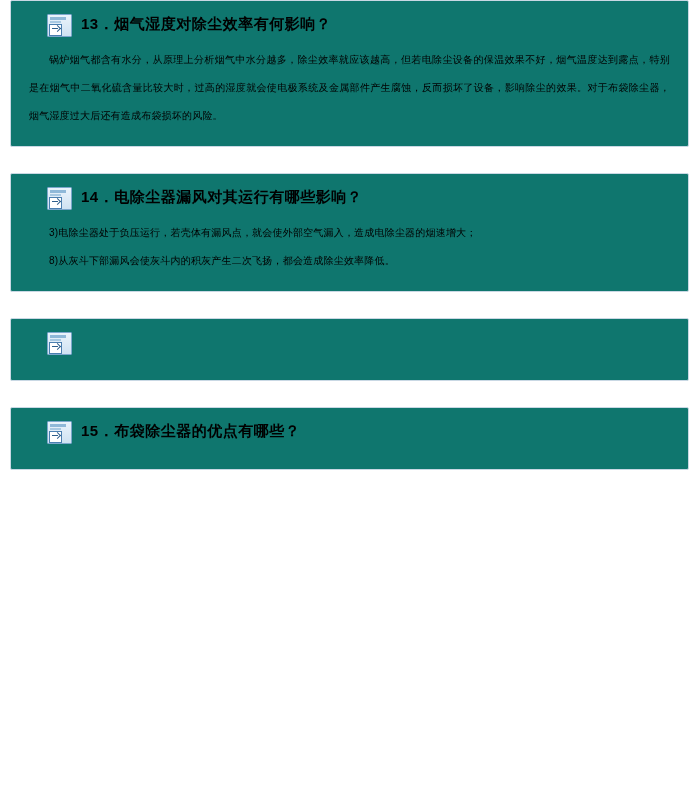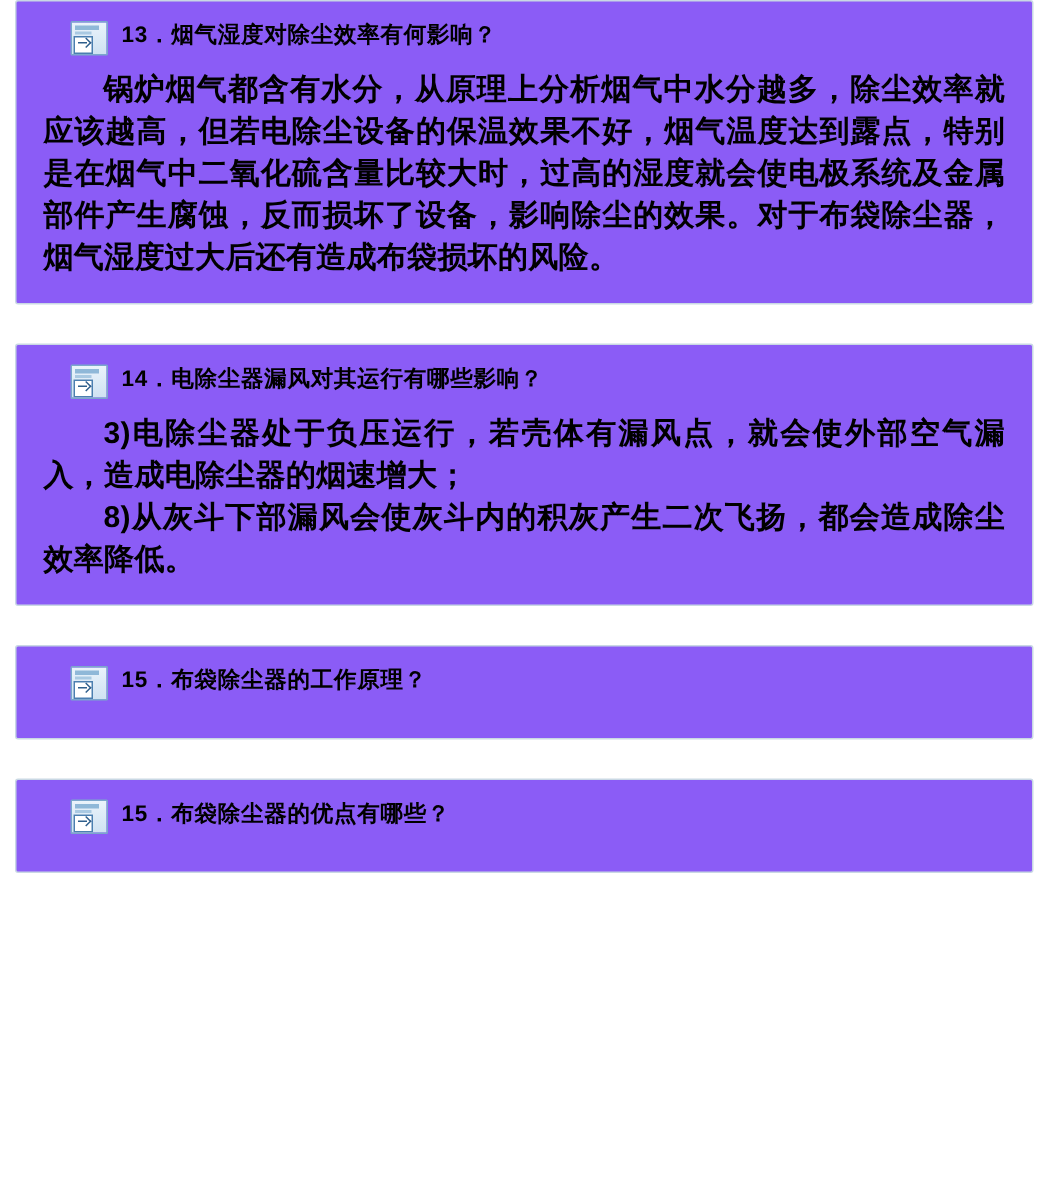--- a/index.html
+++ b/index.html
@@ -17,21 +17,21 @@
   .page {
     width: 699px;
     height: 790px;
     position: relative;
     box-sizing: border-box;
     padding: 0;
   }
   .qa-card {
     margin: 0 10px 26px 10px;
     border: 1px solid #c9d8e4;
-    background: #8b5cf6;
+    background: #0f766e;
     border-radius: 2px;
     box-sizing: border-box;
     padding: 12px 14px 16px 14px;
   }
   .qa-head {
     display: flex;
     align-items: flex-start;
     gap: 10px;
     padding-left: 22px;
     margin-bottom: 10px;
@@ -99,27 +99,26 @@
     transform: rotate(-45deg);
   }
   .qa-title {
     font-size: 15px;
     font-weight: bold;
     line-height: 22px;
     color: #000000;
     letter-spacing: 0.5px;
   }
   .qa-body {
-    font-size: 20px;
+    font-size: 10px;
     line-height: 28px;
     color: #000000;
     padding: 0 4px 0 4px;
     text-align: justify;
     letter-spacing: 0.2px;
-    font-weight: bold;
   }
   .qa-body p {
     margin: 0;
     text-indent: 2em;
   }
   .card-14 .qa-body p { text-indent: 2em; }
 </style>
 </head>
 <body>
 
@@ -157,21 +156,20 @@
   </div>
 
   <div class="qa-card card-15">
     <div class="qa-head">
       <span class="q-icon">
         <span class="sheet"></span>
           <span class="barA"></span>
           <span class="barB"></span>
           <span class="badge"></span>
       </span>
-      <span class="qa-title">15．布袋除尘器的工作原理？</span>
     </div>
   </div>
 
   <div class="qa-card card-16">
     <div class="qa-head">
       <span class="q-icon">
         <span class="sheet"></span>
           <span class="barA"></span>
           <span class="barB"></span>
           <span class="badge"></span>

